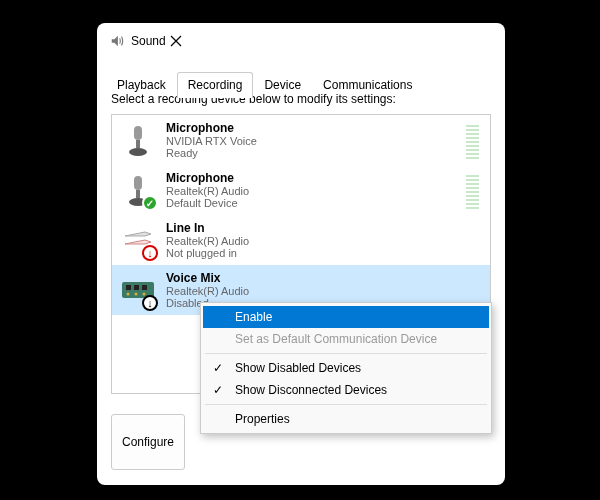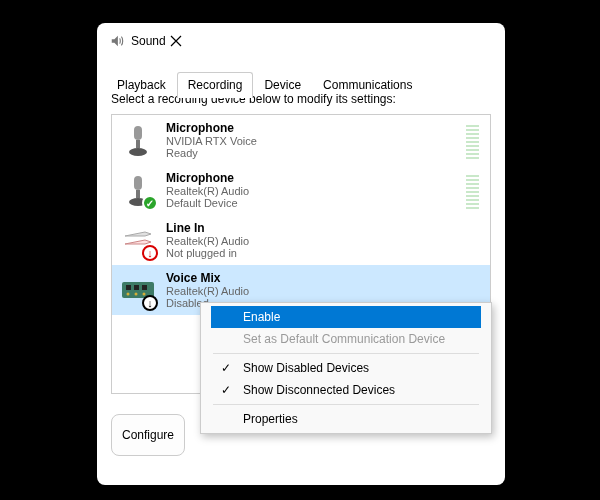--- a/index.html
+++ b/index.html
@@ -19,22 +19,22 @@
 .device{display:flex;align-items:flex-end;padding:6px 8px;gap:10px;cursor:pointer}
 .device.selected{background:#cce8ff}
 .dev-icon{width:36px;height:36px;flex:0 0 36px;position:relative;display:flex;align-items:center;justify-content:center}
 .dev-text{flex:1}
 .dev-name{font-weight:600;color:#000;font-size:12px}
 .dev-desc{color:#666;font-size:11px}
 .dev-status{color:#666;font-size:11px}
 .level{width:14px;height:34px;display:flex;flex-direction:column;justify-content:space-between;margin-right:2px}
 .level span{display:block;width:13px;height:2px;background:#c9e8c9}
 .btnrow{display:flex;justify-content:space-between;padding:10px 14px;gap:8px}
-.btn{padding:13px 10px;border:1px solid #ccc;background:#fdfdfd;font-size:12px;cursor:pointer;border-radius:8px}
-.ctxmenu{position:absolute;left:200px;top:302px;width:292px;background:#f9f9f9;border:1px solid #ccc;box-shadow:2px 3px 8px rgba(0,0,0,0.25);padding:3px 10px}
+.btn{padding:20px 10px;border:1px solid #ccc;background:#fdfdfd;font-size:12px;cursor:pointer;border-radius:3px}
+.ctxmenu{position:absolute;left:200px;top:302px;width:292px;background:#f9f9f9;border:1px solid #ccc;box-shadow:2px 3px 8px rgba(0,0,0,0.25);padding:3px 2px}
 .ctxitem{display:flex;align-items:center;padding:4px 10px 4px 32px;font-size:12px;color:#000;cursor:pointer;position:relative;min-height:22px}
 .ctxitem.highlight{background:#0078d4;color:#fff}
 .ctxitem.disabled{color:#9a9a9a;cursor:default}
 .ctxitem .check{position:absolute;left:10px;top:4px;font-size:12px}
 .sep{height:1px;background:#ddd;margin:3px 2px}
 .overlay-badge{position:absolute;right:-2px;bottom:-2px;width:16px;height:16px;border-radius:50%;display:flex;align-items:center;justify-content:center;font-size:10px;font-weight:bold;border:2px solid #fff}
 .badge-green{background:#2ba52b;color:#fff}
 .badge-red{background:#fff;color:#d80000;border-color:#d80000}
 .badge-black{background:#fff;color:#000;border-color:#000}
 .badge-red::after{content:"↓";font-size:11px;font-weight:bold}

